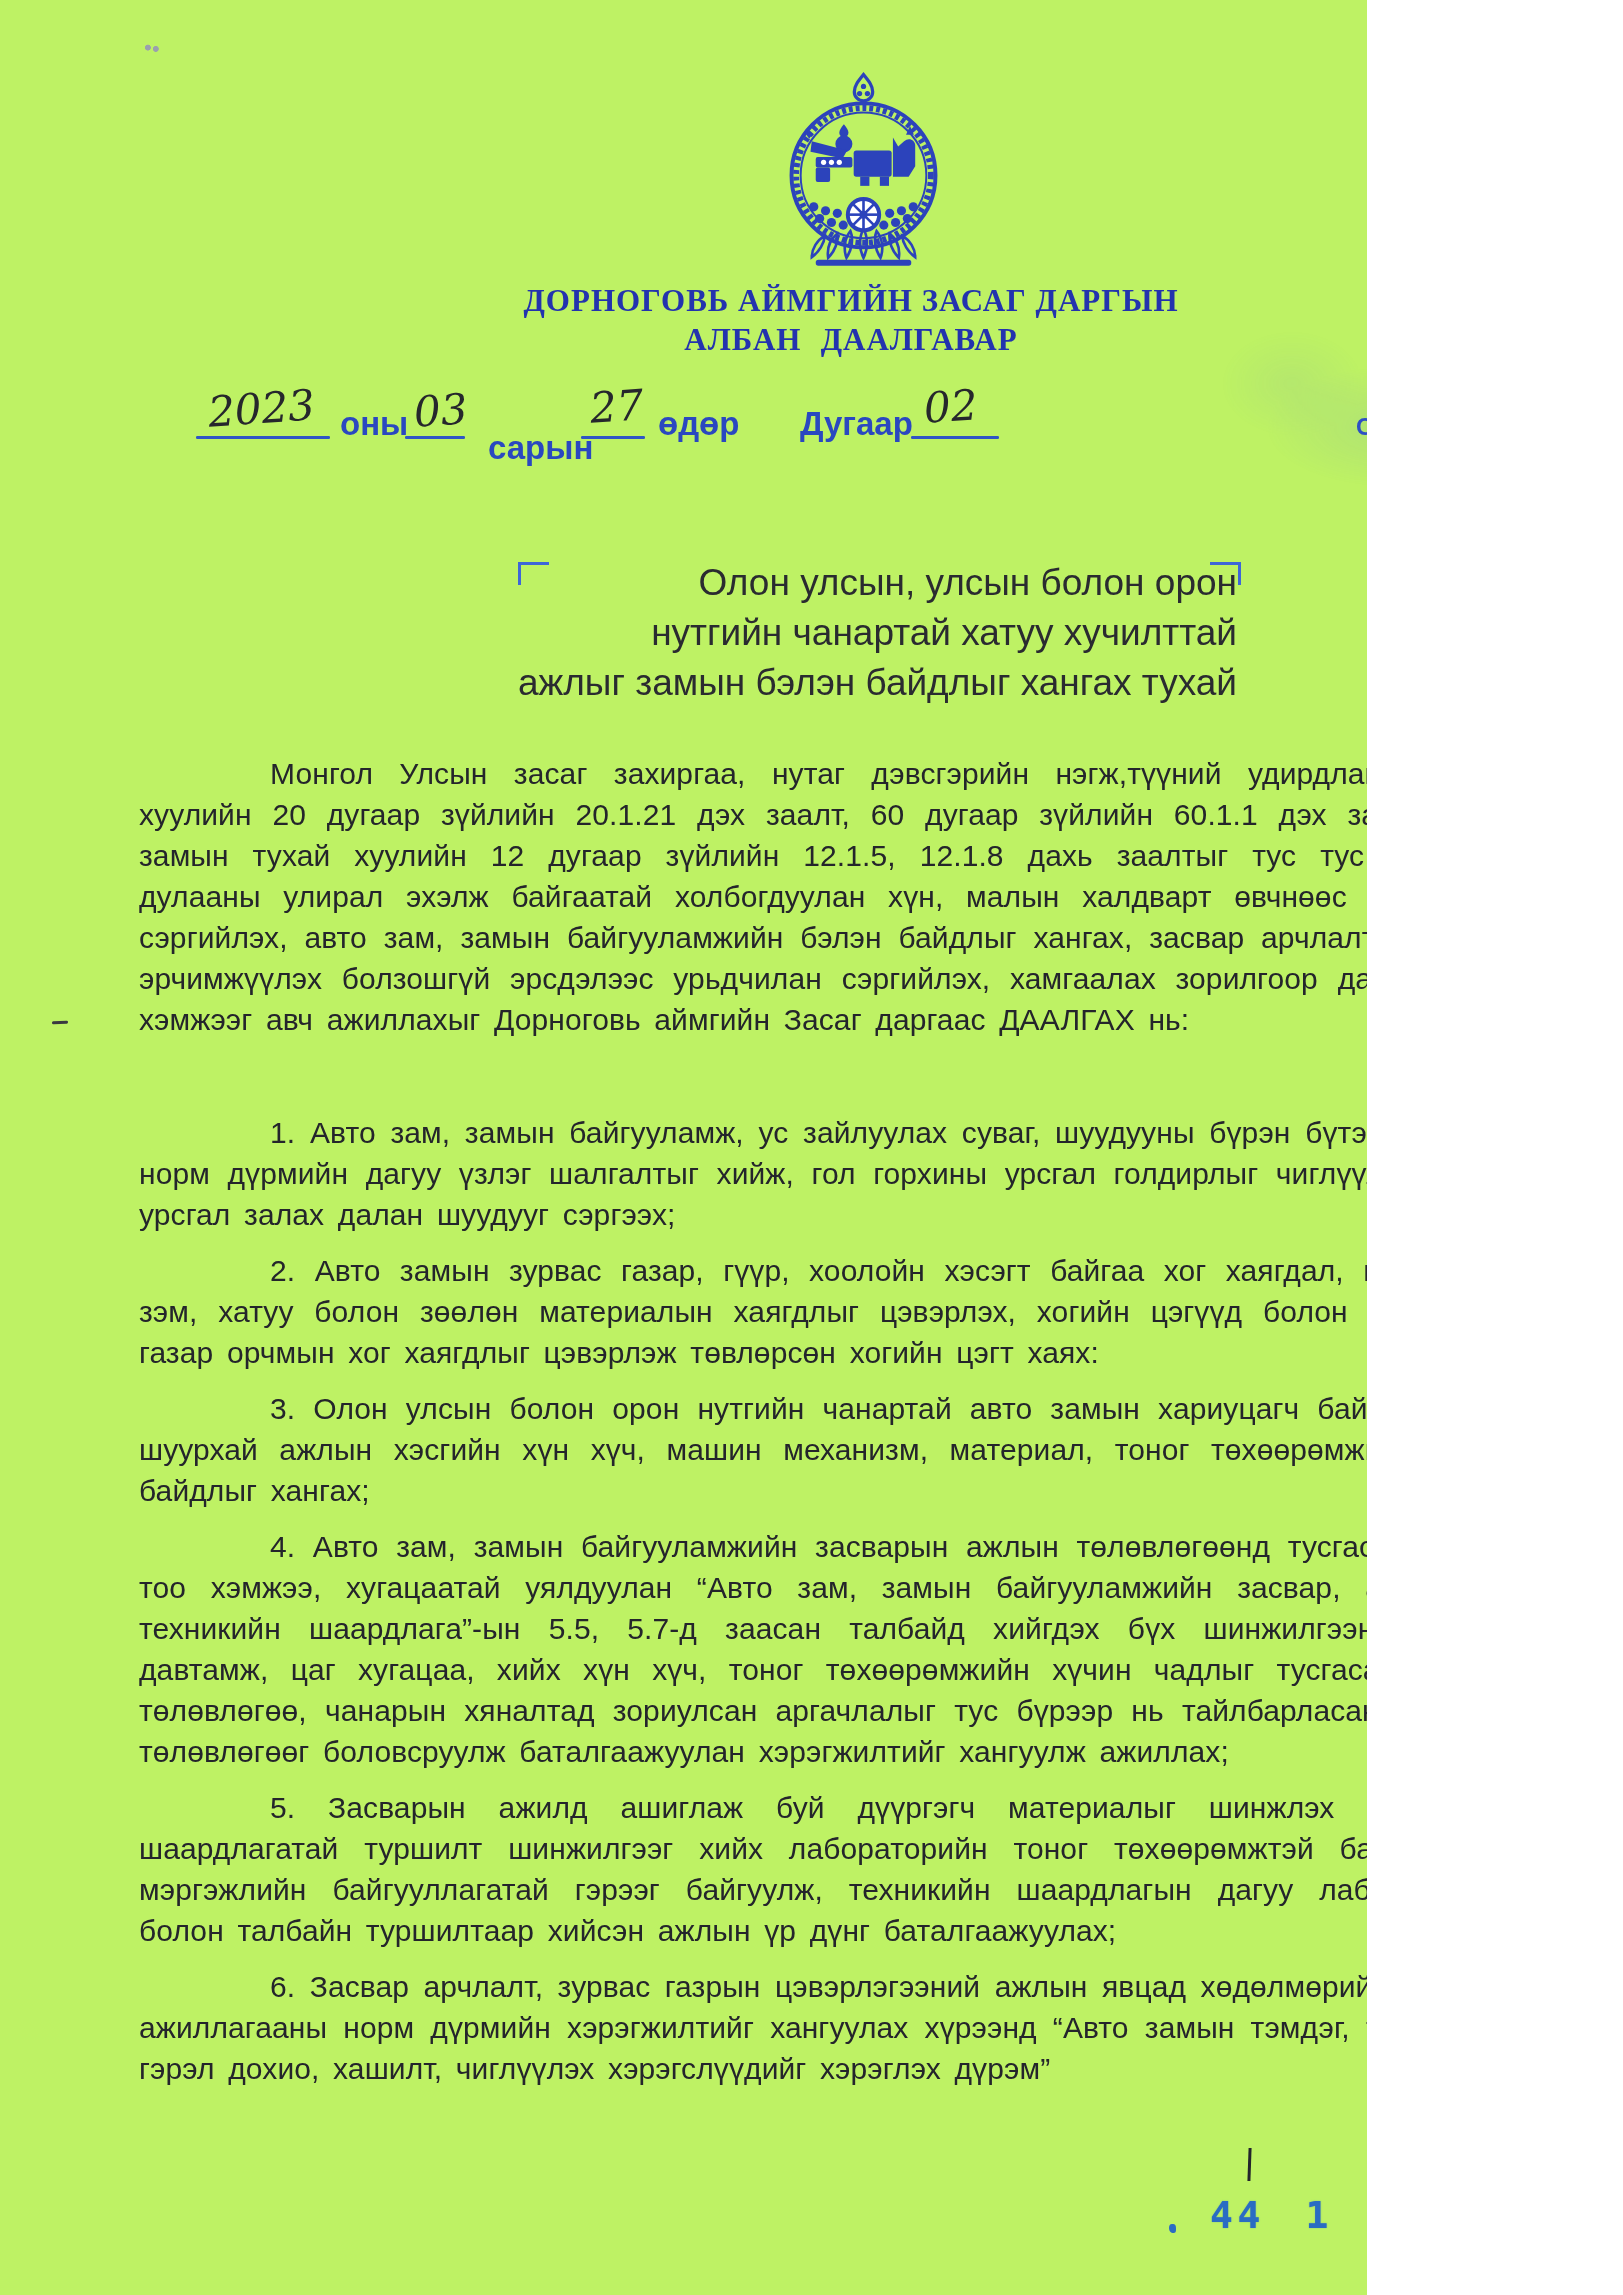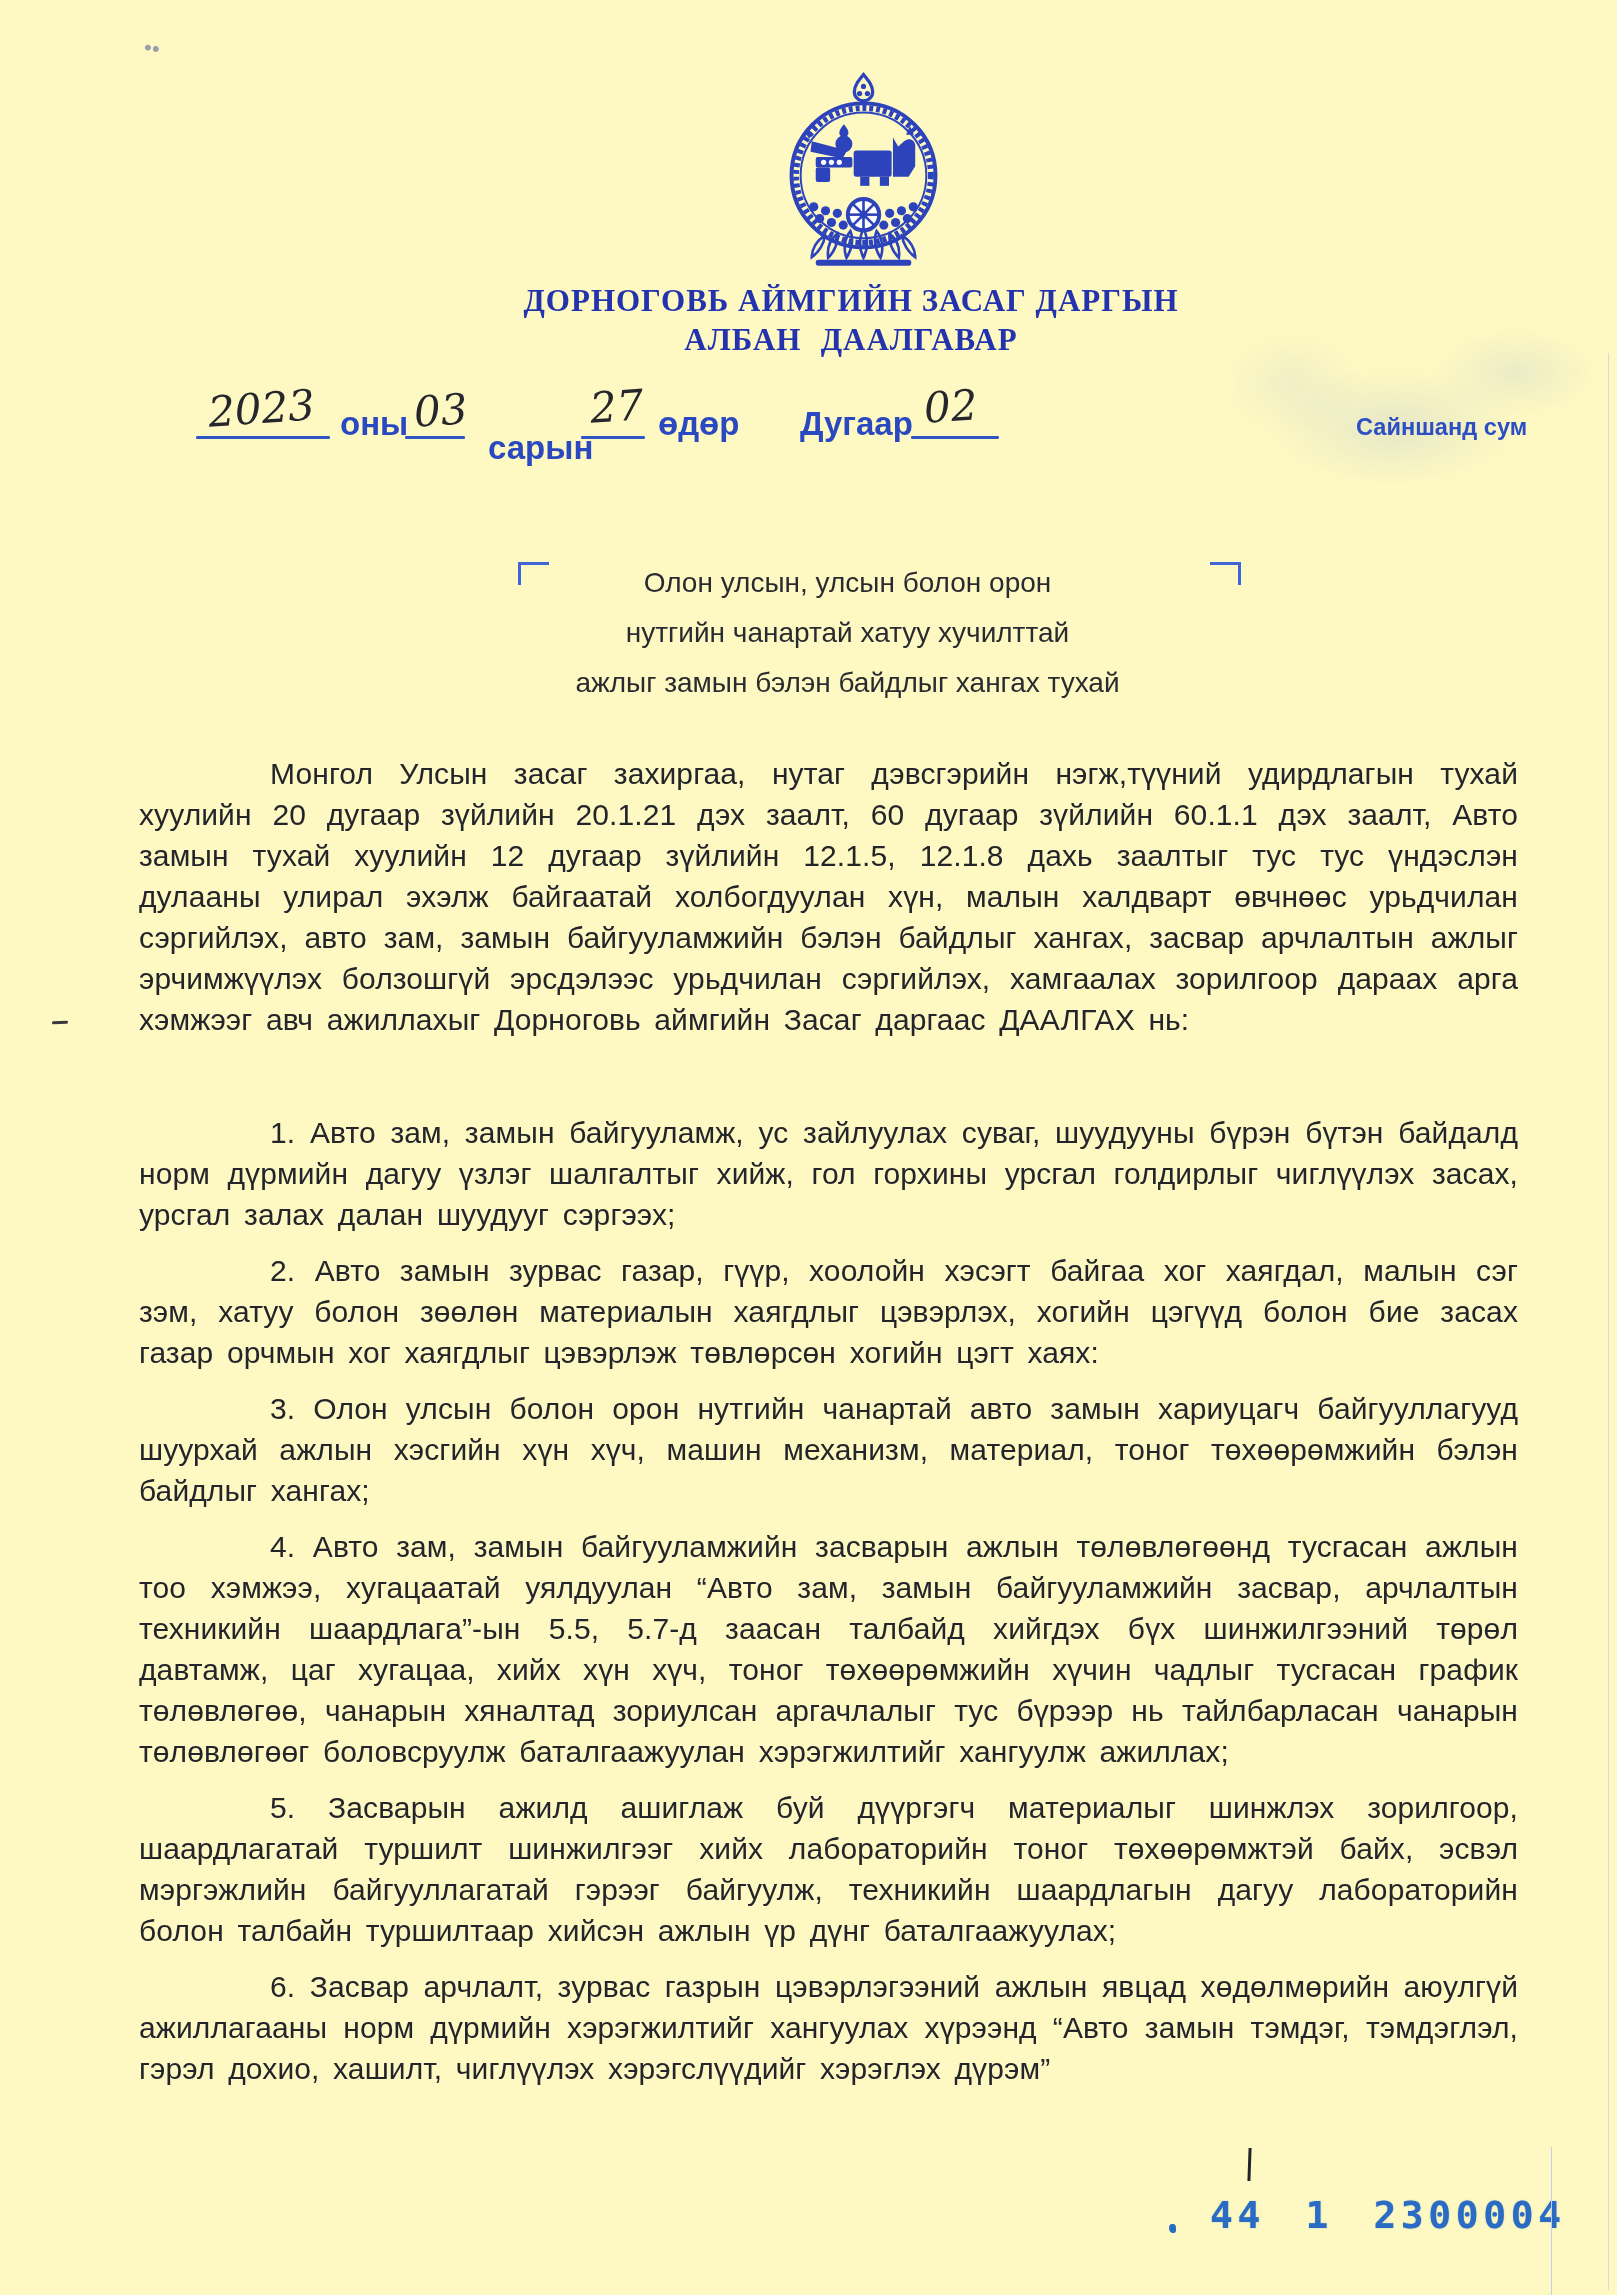--- a/index.html
+++ b/index.html
@@ -1,18 +1,18 @@
 <!DOCTYPE html>
 <html style="font-size:10.5px"><head>
 <meta charset="utf-8">
 <style>
   html, body { margin:0; padding:0; background:#ffffff; }
   .page {
-    position:relative; width:1617px; height:2295px;
-    background:#fef9c3; overflow:hidden;
+    position:relative; width:1367px; height:2295px;
+    background:#bef264; overflow:hidden;
     font-family:"Liberation Sans", sans-serif;
     color:#24252b;
   }
 
   
   .emblem { position:absolute; left:781px; top:72px; width:165px; height:195px; }
 
   
   .org-header {
     position:absolute; left:465px; top:281px; width:772px;
@@ -42,21 +42,21 @@
     background:
       radial-gradient(ellipse 45% 40% at 45% 55%, rgba(80,120,225,0.13), rgba(80,120,225,0) 70%),
       radial-gradient(ellipse 30% 30% at 75% 30%, rgba(80,120,225,0.10), rgba(80,120,225,0) 70%),
       radial-gradient(ellipse 25% 35% at 20% 35%, rgba(80,120,225,0.08), rgba(80,120,225,0) 70%);
     filter:blur(1.3px);
   }
 
   
   .subject {
     position:absolute; left:458px; top:558px; width:779px;
-    text-align:center; font-size:28px; line-height:50px; color:#2a2b30;
+    text-align:right; font-size:37px; line-height:50px; color:#2a2b30;
   }
   .bracket { position:absolute; width:27.5px; height:19.6px; }
   .bracket.left  { left:518px;  top:562px; border-left:3.3px solid #3e66d8; border-top:3.3px solid #3e66d8; }
   .bracket.right { left:1210px; top:562px; border-right:3.3px solid #3e66d8; border-top:3.3px solid #3e66d8; }
 
   
   .body-text {
     position:absolute; left:124px; top:738px; width:1409px;
     font-size:30px; line-height:41px; color:#24252b;
     text-align:justify; letter-spacing:0.1px; word-spacing:5.2px;

